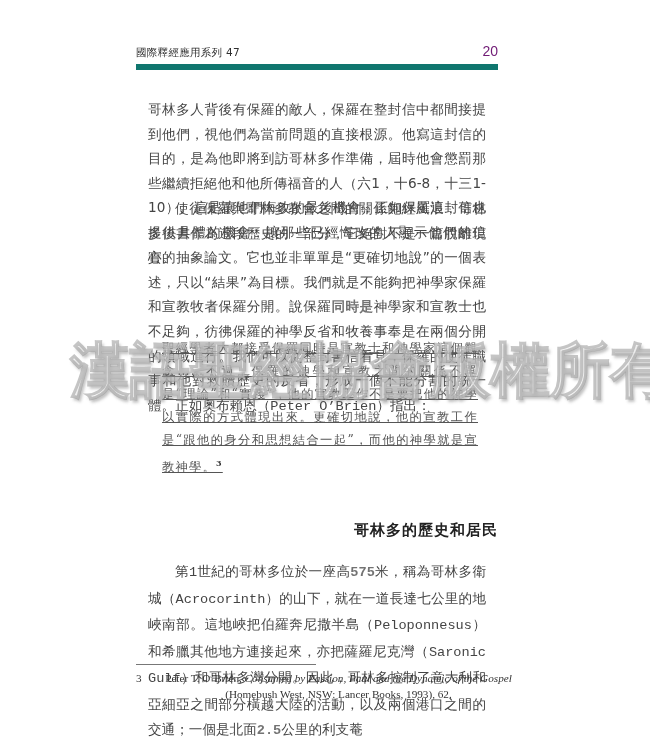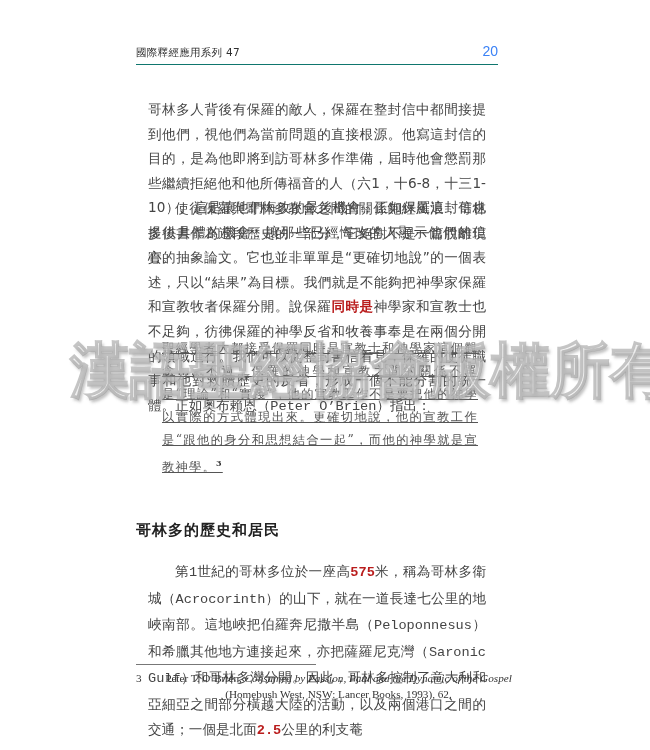--- a/index.html
+++ b/index.html
@@ -1,37 +1,37 @@
 <!DOCTYPE html>
 <html><head>
 <meta charset="utf-8">
 <style>
   html, body { margin: 0; padding: 0; background: #ffffff; }
   body { width: 650px; height: 750px; position: relative; overflow: hidden;
          font-family: "DejaVu Sans", sans-serif; color: #3a3a3a; }
   .page { position: absolute; left: 0; top: 0; width: 650px; height: 750px; }
 
   .running-header { position: absolute; left: 136px; top: 42px; width: 362px; height: 22px;
-                    border-bottom: 1px solid #0f766e; }
+                    border-bottom: 6px solid #0f766e; }
   .header-title { position: absolute; left: 0; top: 4px; font-size: 10.5px; color: #2f2f2f; letter-spacing: 0.3px; }
-  .page-number { position: absolute; right: 0; top: 1px; font-size: 14px; color: #3b82f6;
+  .page-number { position: absolute; right: 0; top: 1px; font-size: 14px; color: #701a75;
                  font-family: "Liberation Sans", sans-serif; }
 
   .body-text { position: absolute; left: 136px; width: 362px; font-size: 13.6px; line-height: 24.6px;
                color: #444; text-align: justify; }
   .body-text p { margin: 12px; }
   .indent { text-indent: 27px; }
   .latin { font-family: Liberation Mono, monospace; }
-  .bold { font-weight: bold; color: #b91c1c; }
+  .bold { font-weight: bold; color: #737373; }
 
   .quote-block { position: absolute; left: 162px; width: 316px; font-size: 12.3px; line-height: 23px;
                  color: #555; letter-spacing: 1.2px; font-family: "DejaVu Serif", serif; text-align: justify; }
   .quote-block sup { font-size: 8px; font-weight: bold; color: #333; }
 
-  .section-heading { position: absolute; left: 136px; width: 362px; top: 521px; text-align: left;
+  .section-heading { position: absolute; left: 136px; width: 362px; top: 521px; text-align: right;
                      font-size: 15px; font-weight: bold; color: #222; letter-spacing: 1px; }
 
   .footnote-rule { position: absolute; left: 136px; top: 664px; width: 180px; border-top: 1px solid #777; }
   .footnote { position: absolute; left: 136px; top: 670px; width: 380px; font-family: "Liberation Serif", serif;
               font-size: 11.2px; line-height: 16px; color: #333; }
   .fn-num { position: absolute; left: 0; top: 0; }
   .fn-text { margin-left: 25px; text-align: center; }
   .fn-text i { font-style: italic; }
 
   .watermark { position: absolute; left: 70px; top: 334px; width: 520px; height: 72px;

